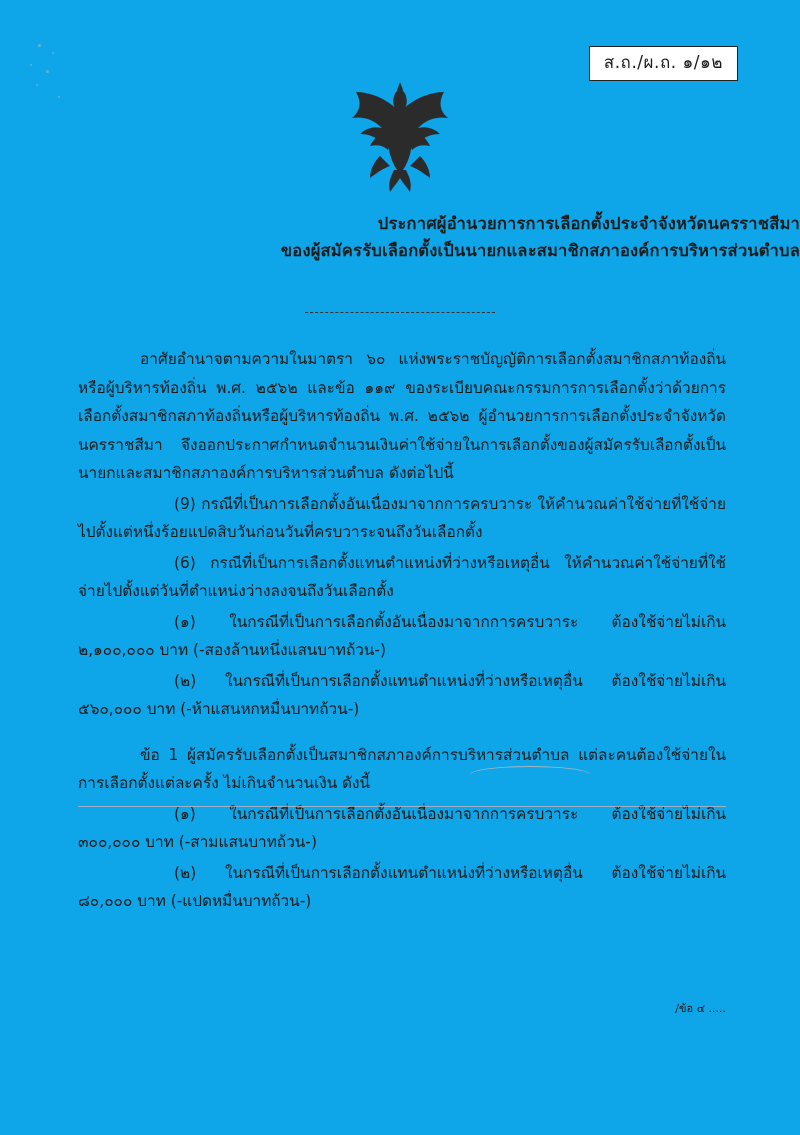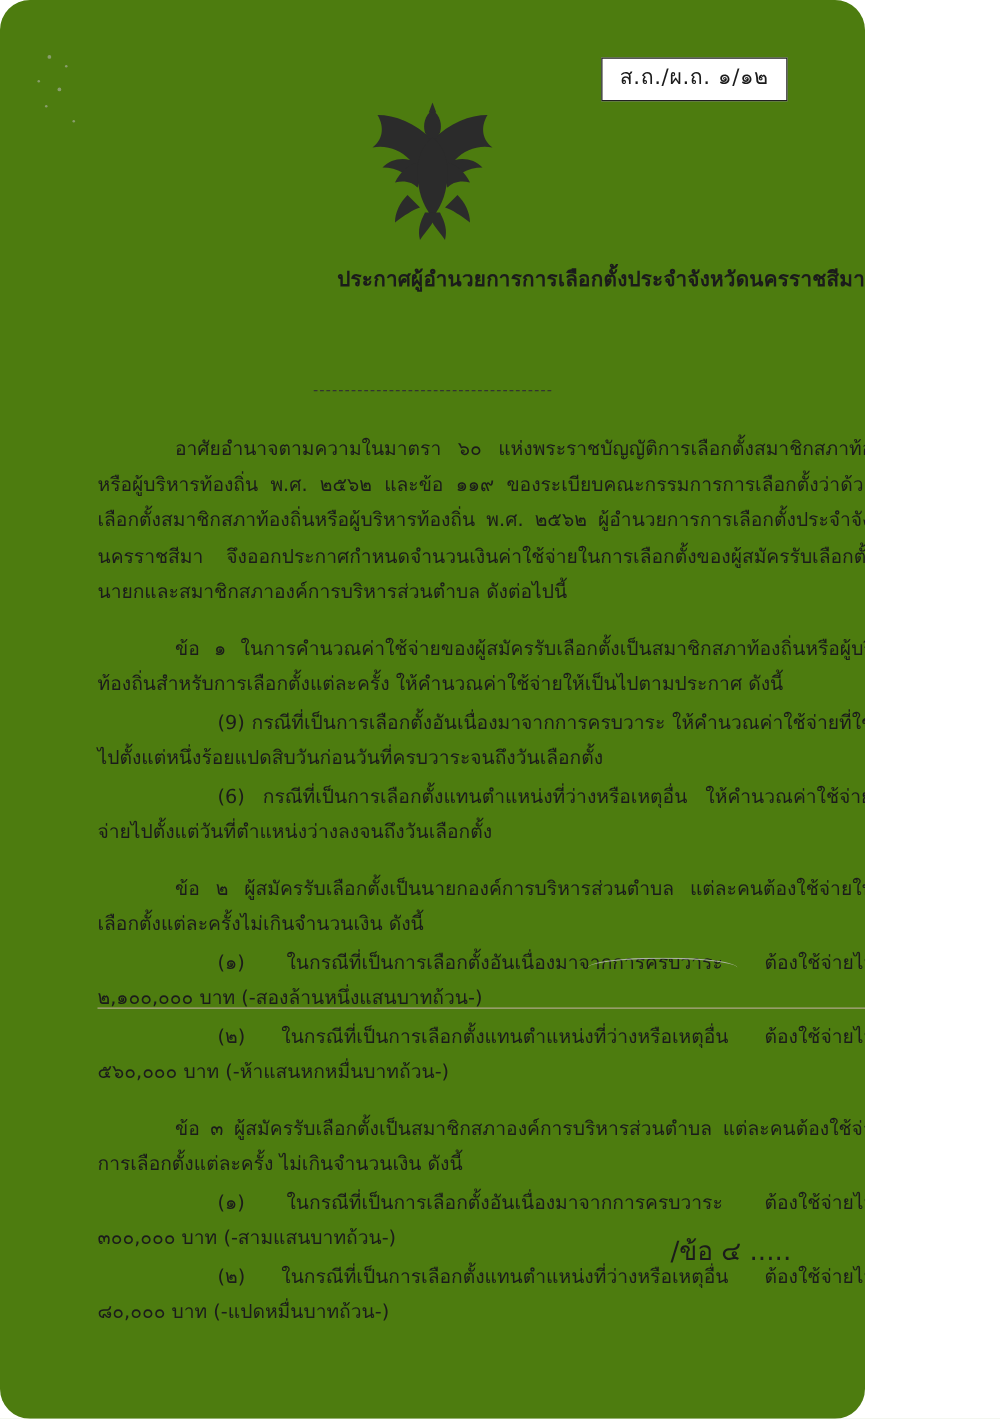--- a/index.html
+++ b/index.html
@@ -5,26 +5,25 @@
   html, body {
     margin: 0;
     padding: 0;
     background: #ffffff;
   }
   body {
     font-family: "DejaVu Sans", sans-serif;
   }
   .page {
     position: relative;
-    width: 692px;
+    width: 800px;
     height: 1135px;
-    background: #4d7c0f;
+    background: #0ea5e9;
     overflow: hidden;
     color: #1b1b1b;
-    border-radius: 24px;
   }
   
   .speckle {
     position: absolute;
     background: #b9b9b9;
     border-radius: 50%;
     opacity: .55;
   }
   .form-code {
     position: absolute;
@@ -89,22 +88,22 @@
   }
   .p.indent2 {
     text-indent: 96px;
   }
   .p.gap {
     margin-top: 17px;
   }
   .footer-note {
     position: absolute;
     bottom: 118px;
-    right: 59px;
-    font-size: 21px;
+    right: 74px;
+    font-size: 11px;
   }
   .stray-line {
     position: absolute;
     border-top: 1px solid #d8b9b9;
     opacity: .7;
   }
   .pen-mark {
     position: absolute;
     width: 120px;
     height: 16px;
@@ -145,33 +144,32 @@
 
         <path d="M54 88 C50 96 48 102 50 110 C54 104 58 100 60 96 C62 100 66 104 70 110 C72 102 70 96 66 88 Z"></path>
         <path d="M40 74 C34 80 30 88 30 96 C38 90 44 86 50 84 Z"></path>
         <path d="M80 74 C86 80 90 88 90 96 C82 90 76 86 70 84 Z"></path>
       </g>
     </svg>
   </div>
 
   <div class="titles">
     <div class="t-line">ประกาศผู้อำนวยการการเลือกตั้งประจำจังหวัดนครราชสีมา</div>
+    <div class="t-line">ของผู้สมัครรับเลือกตั้งเป็นนายกและสมาชิกสภาองค์การบริหารส่วนตำบล</div>
   </div>
 
   <div class="rule"></div>
 
   <div class="body-text">
     <p class="p indent">อาศัยอำนาจตามความในมาตรา ๖๐ แห่งพระราชบัญญัติการเลือกตั้งสมาชิกสภาท้องถิ่นหรือผู้บริหารท้องถิ่น พ.ศ. ๒๕๖๒ และข้อ ๑๑๙ ของระเบียบคณะกรรมการการเลือกตั้งว่าด้วยการเลือกตั้งสมาชิกสภาท้องถิ่นหรือผู้บริหารท้องถิ่น พ.ศ. ๒๕๖๒ ผู้อำนวยการการเลือกตั้งประจำจังหวัดนครราชสีมา จึงออกประกาศกำหนดจำนวนเงินค่าใช้จ่ายในการเลือกตั้งของผู้สมัครรับเลือกตั้งเป็นนายกและสมาชิกสภาองค์การบริหารส่วนตำบล ดังต่อไปนี้</p>
-    <p class="p indent gap">ข้อ ๑ ในการคำนวณค่าใช้จ่ายของผู้สมัครรับเลือกตั้งเป็นสมาชิกสภาท้องถิ่นหรือผู้บริหารท้องถิ่นสำหรับการเลือกตั้งแต่ละครั้ง ให้คำนวณค่าใช้จ่ายให้เป็นไปตามประกาศ ดังนี้</p>
     <p class="p indent2">(9) กรณีที่เป็นการเลือกตั้งอันเนื่องมาจากการครบวาระ ให้คำนวณค่าใช้จ่ายที่ใช้จ่ายไปตั้งแต่หนึ่งร้อยแปดสิบวันก่อนวันที่ครบวาระจนถึงวันเลือกตั้ง</p>
     <p class="p indent2">(6) กรณีที่เป็นการเลือกตั้งแทนตำแหน่งที่ว่างหรือเหตุอื่น ให้คำนวณค่าใช้จ่ายที่ใช้จ่ายไปตั้งแต่วันที่ตำแหน่งว่างลงจนถึงวันเลือกตั้ง</p>
-    <p class="p indent gap">ข้อ ๒ ผู้สมัครรับเลือกตั้งเป็นนายกองค์การบริหารส่วนตำบล แต่ละคนต้องใช้จ่ายในการเลือกตั้งแต่ละครั้งไม่เกินจำนวนเงิน ดังนี้</p>
     <p class="p indent2">(๑) ในกรณีที่เป็นการเลือกตั้งอันเนื่องมาจากการครบวาระ ต้องใช้จ่ายไม่เกิน ๒,๑๐๐,๐๐๐ บาท (-สองล้านหนึ่งแสนบาทถ้วน-)</p>
     <p class="p indent2">(๒) ในกรณีที่เป็นการเลือกตั้งแทนตำแหน่งที่ว่างหรือเหตุอื่น ต้องใช้จ่ายไม่เกิน ๕๖๐,๐๐๐ บาท (-ห้าแสนหกหมื่นบาทถ้วน-)</p>
-    <p class="p indent gap">ข้อ ๓ ผู้สมัครรับเลือกตั้งเป็นสมาชิกสภาองค์การบริหารส่วนตำบล  แต่ละคนต้องใช้จ่ายในการเลือกตั้งแต่ละครั้ง  ไม่เกินจำนวนเงิน ดังนี้</p>
+    <p class="p indent gap">ข้อ 1 ผู้สมัครรับเลือกตั้งเป็นสมาชิกสภาองค์การบริหารส่วนตำบล  แต่ละคนต้องใช้จ่ายในการเลือกตั้งแต่ละครั้ง  ไม่เกินจำนวนเงิน ดังนี้</p>
     <p class="p indent2">(๑) ในกรณีที่เป็นการเลือกตั้งอันเนื่องมาจากการครบวาระ ต้องใช้จ่ายไม่เกิน ๓๐๐,๐๐๐ บาท (-สามแสนบาทถ้วน-)</p>
     <p class="p indent2">(๒) ในกรณีที่เป็นการเลือกตั้งแทนตำแหน่งที่ว่างหรือเหตุอื่น ต้องใช้จ่ายไม่เกิน ๘๐,๐๐๐ บาท (-แปดหมื่นบาทถ้วน-)</p>
   </div>
 
   <div class="pen-mark" style="left:470px;top:766px;"></div>
   <div class="stray-line" style="left:78px;top:806px;width:648px;"></div>
 
   <div class="footer-note">/ข้อ ๔ .....</div>
 
 </div>

